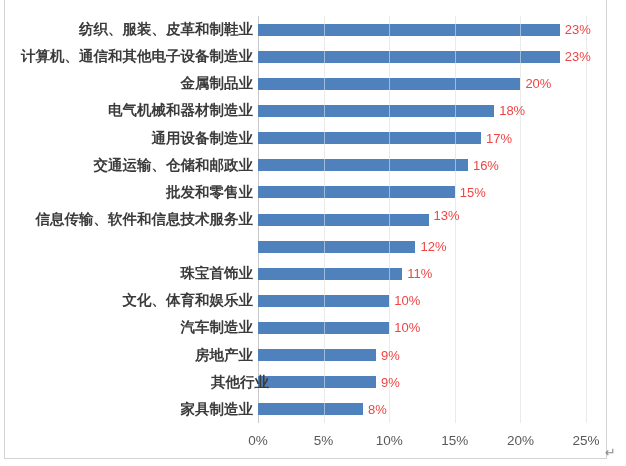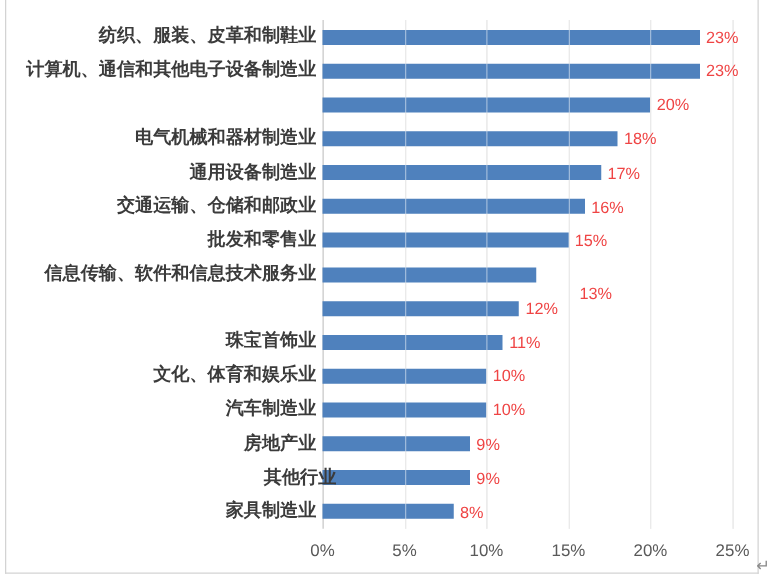--- a/index.html
+++ b/index.html
@@ -97,37 +97,38 @@
       <div class="tick-label" style="left: 496.4px; top: 433px;">20%</div>
       <div class="gridline" style="left: 586px; top: 16px; height: 407px; background: rgb(217, 217, 217);"></div>
       <div class="gridline-overlay" style="left: 586px; top: 16px; height: 407px;"></div>
       <div class="tick-label" style="left: 562px; top: 433px;">25%</div>
       <div class="cat-label" style="top: 16px; width: 253px; height: 27.1333px; line-height: 27.1333px;">纺织、服装、皮革和制鞋业</div>
       <div class="bar" style="left: 258px; top: 23.5667px; width: 301.76px; height: 12px; background: rgb(79, 129, 189);"></div>
       <div class="val-label" style="left: 564.76px; top: 16px; line-height: 27.1333px;">23%</div>
       <div class="cat-label" style="top: 43.1333px; width: 253px; height: 27.1333px; line-height: 27.1333px;">计算机、通信和其他电子设备制造业</div>
       <div class="bar" style="left: 258px; top: 50.7px; width: 301.76px; height: 12px; background: rgb(79, 129, 189);"></div>
       <div class="val-label" style="left: 564.76px; top: 43.1333px; line-height: 27.1333px;">23%</div>
+      <div class="cat-label" style="top: 70.2667px; width: 253px; height: 27.1333px; line-height: 27.1333px;">金属制品业</div>
       <div class="bar" style="left: 258px; top: 77.8333px; width: 262.4px; height: 12px; background: rgb(79, 129, 189);"></div>
       <div class="val-label" style="left: 525.4px; top: 70.2667px; line-height: 27.1333px;">20%</div>
       <div class="cat-label" style="top: 97.4px; width: 253px; height: 27.1333px; line-height: 27.1333px;">电气机械和器材制造业</div>
       <div class="bar" style="left: 258px; top: 104.967px; width: 236.16px; height: 12px; background: rgb(79, 129, 189);"></div>
       <div class="val-label" style="left: 499.16px; top: 97.4px; line-height: 27.1333px;">18%</div>
       <div class="cat-label" style="top: 124.533px; width: 253px; height: 27.1333px; line-height: 27.1333px;">通用设备制造业</div>
       <div class="bar" style="left: 258px; top: 132.1px; width: 223.04px; height: 12px; background: rgb(79, 129, 189);"></div>
       <div class="val-label" style="left: 486.04px; top: 124.533px; line-height: 27.1333px;">17%</div>
       <div class="cat-label" style="top: 151.667px; width: 253px; height: 27.1333px; line-height: 27.1333px;">交通运输、仓储和邮政业</div>
       <div class="bar" style="left: 258px; top: 159.233px; width: 209.92px; height: 12px; background: rgb(79, 129, 189);"></div>
       <div class="val-label" style="left: 472.92px; top: 151.667px; line-height: 27.1333px;">16%</div>
       <div class="cat-label" style="top: 178.8px; width: 253px; height: 27.1333px; line-height: 27.1333px;">批发和零售业</div>
       <div class="bar" style="left: 258px; top: 186.367px; width: 196.8px; height: 12px; background: rgb(79, 129, 189);"></div>
       <div class="val-label" style="left: 459.8px; top: 178.8px; line-height: 27.1333px;">15%</div>
       <div class="cat-label" style="top: 205.933px; width: 253px; height: 27.1333px; line-height: 27.1333px;">信息传输、软件和信息技术服务业</div>
       <div class="bar" style="left: 258px; top: 213.5px; width: 170.56px; height: 12px; background: rgb(79, 129, 189);"></div>
-      <div class="val-label" style="left: 433.56px; top: 221px; line-height: 27.1333px; margin-left: 30px;">13%</div>
+      <div class="val-label" style="left: 433.56px; top: 202px; line-height: 27.1333px;">13%</div>
       <div class="bar" style="left: 258px; top: 240.633px; width: 157.44px; height: 12px; background: rgb(79, 129, 189);"></div>
       <div class="val-label" style="left: 420.44px; top: 233.067px; line-height: 27.1333px;">12%</div>
       <div class="cat-label" style="top: 260.2px; width: 253px; height: 27.1333px; line-height: 27.1333px;">珠宝首饰业</div>
       <div class="bar" style="left: 258px; top: 267.767px; width: 144.32px; height: 12px; background: rgb(79, 129, 189);"></div>
       <div class="val-label" style="left: 407.32px; top: 260.2px; line-height: 27.1333px;">11%</div>
       <div class="cat-label" style="top: 287.333px; width: 253px; height: 27.1333px; line-height: 27.1333px;">文化、体育和娱乐业</div>
       <div class="bar" style="left: 258px; top: 294.9px; width: 131.2px; height: 12px; background: rgb(79, 129, 189);"></div>
       <div class="val-label" style="left: 394.2px; top: 287.333px; line-height: 27.1333px;">10%</div>
       <div class="cat-label" style="top: 314.467px; width: 253px; height: 27.1333px; line-height: 27.1333px;">汽车制造业</div>
       <div class="bar" style="left: 258px; top: 322.033px; width: 131.2px; height: 12px; background: rgb(79, 129, 189);"></div>

